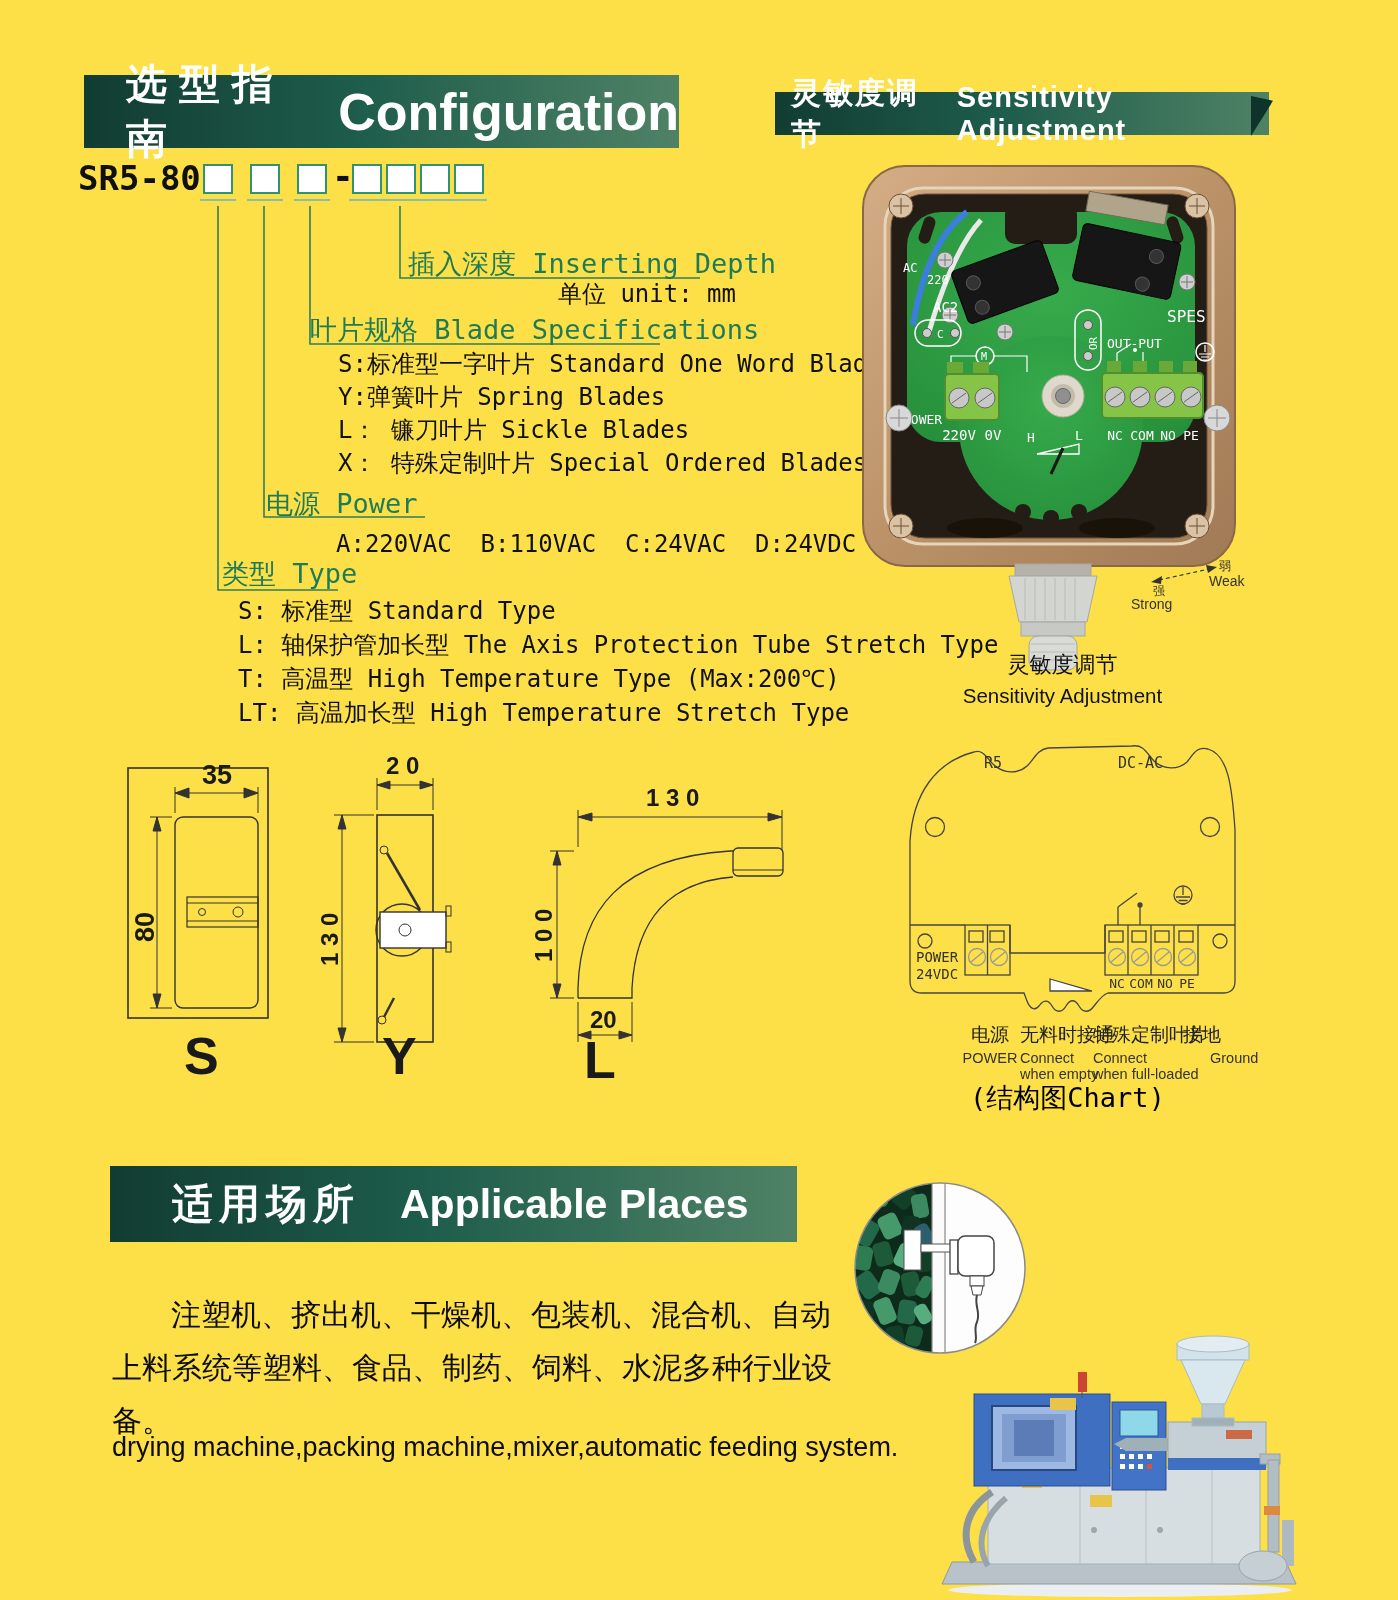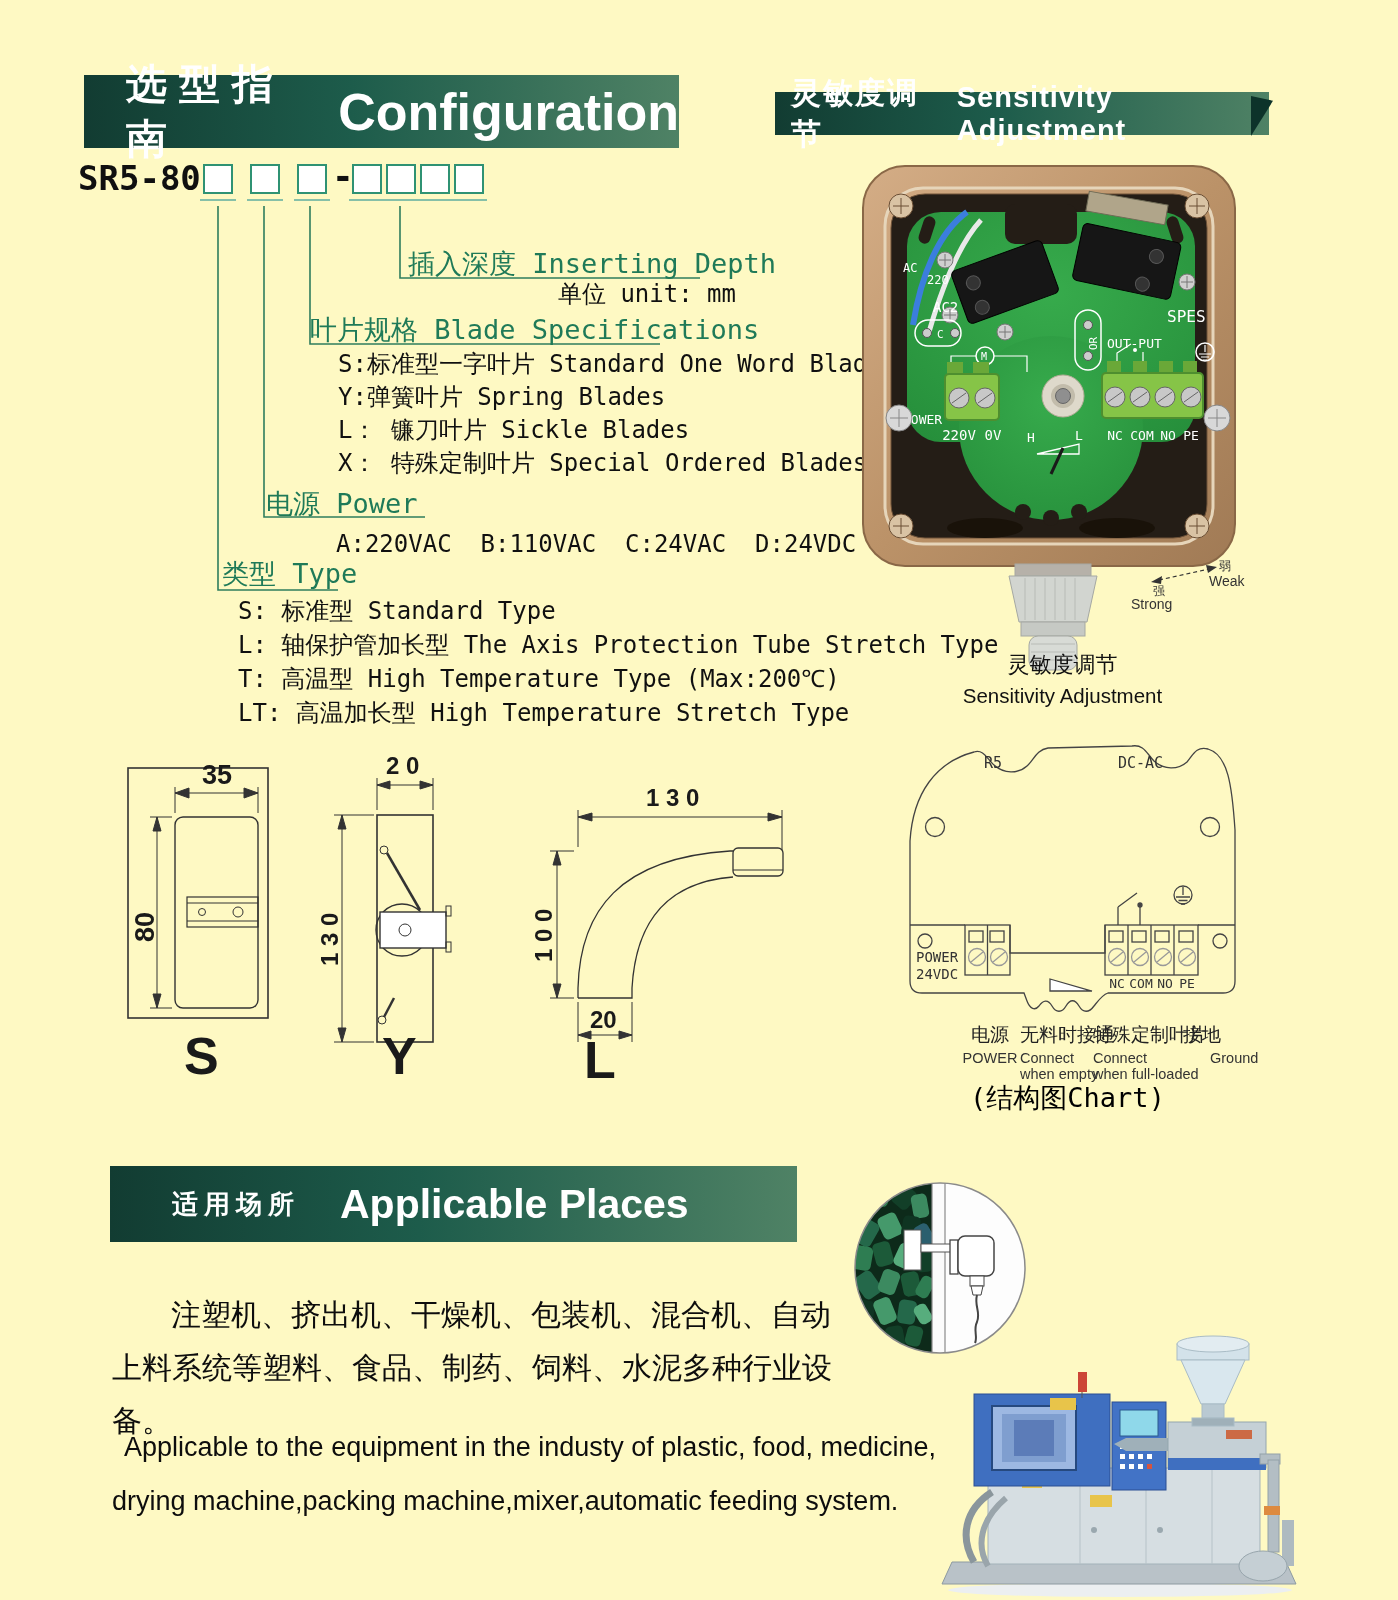--- a/index.html
+++ b/index.html
@@ -1,17 +1,17 @@
 <!DOCTYPE html>
 <html><head>
 <meta charset="utf-8">
 <style>
   html,body{margin:0;padding:0;background:#fff;}
   body{font-family:"Liberation Sans","DejaVu Sans",sans-serif;}
-  #page{position:relative;width:1398px;height:1600px;background:#fef9c3;overflow:hidden;}
+  #page{position:relative;width:1398px;height:1600px;background:#fde047;overflow:hidden;}
   .abs{position:absolute;}
   .mono{font-family:"DejaVu Sans Mono","Liberation Mono",monospace;}
   .banner{background:linear-gradient(90deg,#123c32 0%,#1d5c4b 45%,#4f8265 100%);color:#fff;display:flex;align-items:center;}
   .banner .zh{font-weight:bold;}
   .banner .en{font-weight:bold;}
   .tlabel{font-family:"DejaVu Sans Mono","Liberation Mono",monospace;font-size:27px;color:#1f7a58;white-space:nowrap;}
   .topt{font-family:"DejaVu Sans Mono","Liberation Mono",monospace;font-size:24px;color:#101010;white-space:pre;}
   .mbox{width:30px;height:30px;border:2.5px solid #2f9273;box-sizing:border-box;background:#fff;}
   .mline{background:#86c0a8;height:2px;}
   .zh-par{font-size:30px;line-height:53px;color:#0d0d0d;white-space:nowrap;}
@@ -393,32 +393,31 @@
     </div>
     <div class="abs" style="left:290px;width:64px;text-align:center;">
       <div class="legend-zh">接地</div>
       <div class="legend-en" style="margin-top:2px;margin-left:40px;">Ground</div>
     </div>
   </div>
 
   <div class="abs mono" style="left:945px;top:1080px;width:245px;text-align:center;font-size:27px;color:#000;">(结构图Chart)</div>
 
   <div class="abs banner" style="left:110px;top:1166px;width:625px;height:76px;padding-left:62px;gap:40px;">
-    <span class="zh" style="font-size:26px;letter-spacing:6px;">适用场所</span>
+    <span class="zh" style="font-size:41px;letter-spacing:6px;">适用场所</span>
     <span class="en" style="font-size:41px;">Applicable Places</span>
   </div>
 
   <div class="abs" style="left:112px;top:1288px;">
     <div class="zh-par" style="padding-left:58px;text-align:center;">注塑机、挤出机、干燥机、包装机、混合机、自动</div>
     <div class="zh-par">上料系统等塑料、食品、制药、饲料、水泥多种行业设</div>
     <div class="zh-par">备。</div>
   </div>
 
   <div class="abs" style="left:112px;top:1420px;">
-    <div class="en-par" style="padding-left:12px;">Applicable to the equipment in the industy of plastic, food, medicine,</div>
     <div class="en-par">drying machine,packing machine,mixer,automatic feeding system.</div>
   </div>
 
   <svg class="abs" style="left:852px;top:1180px;" width="176" height="176" viewBox="0 0 176 176">
     <defs>
         <clipPath id="insetclip">
           <circle cx="88" cy="88" r="85"></circle>
         </clipPath>
       </defs>
     <g clip-path="url(#insetclip)">

